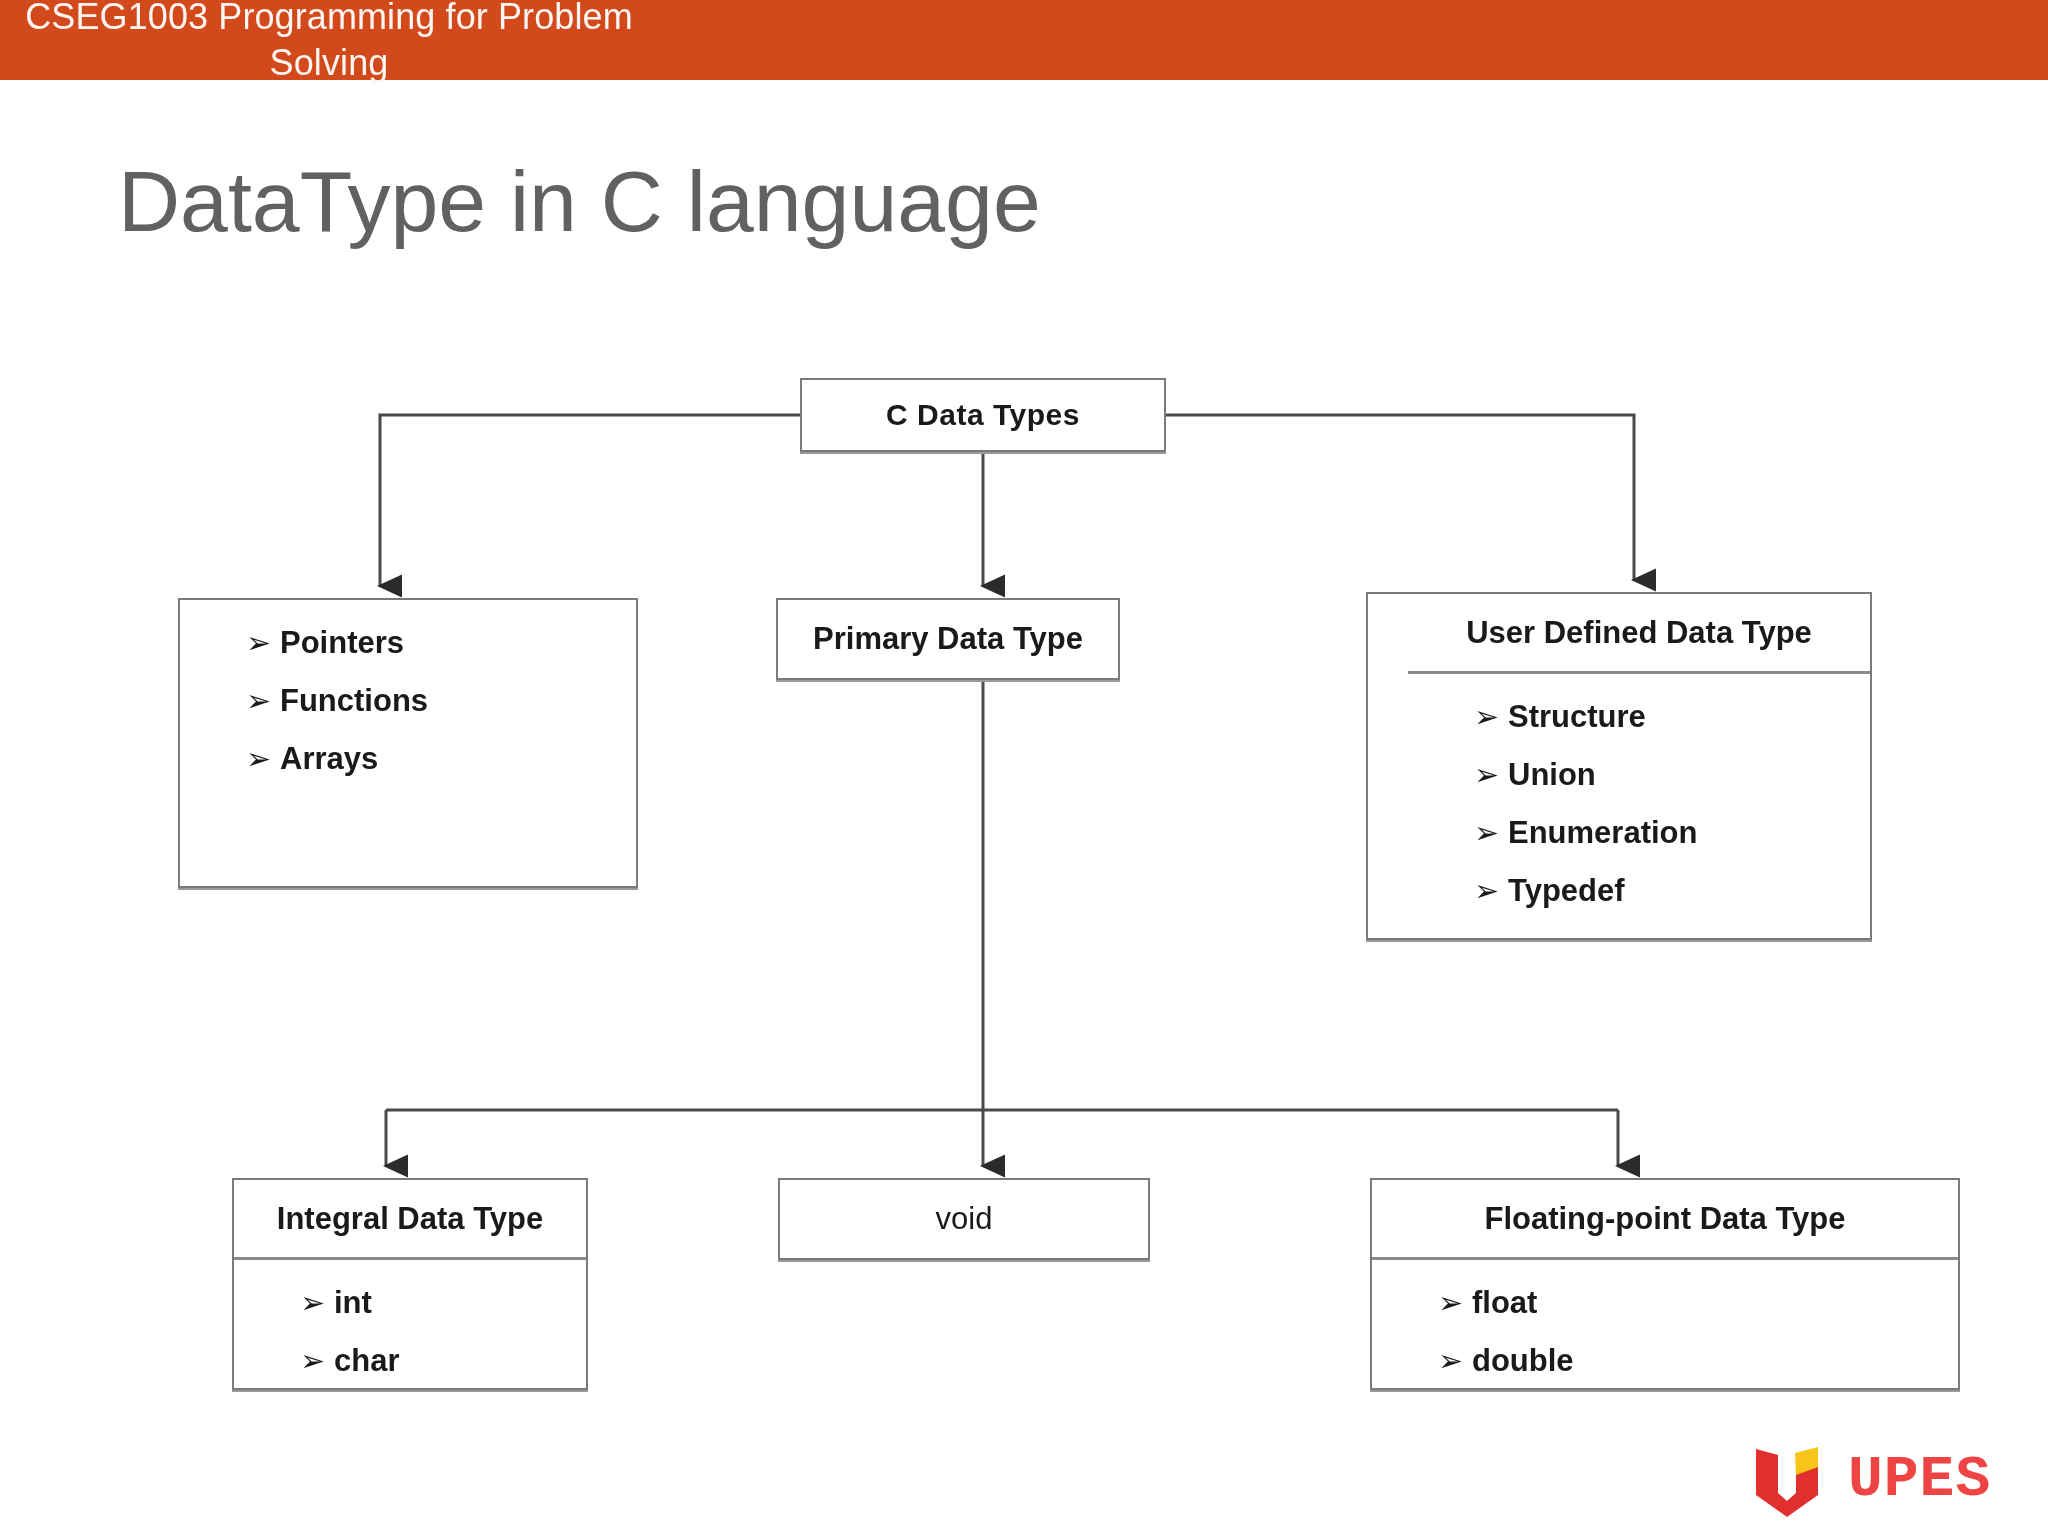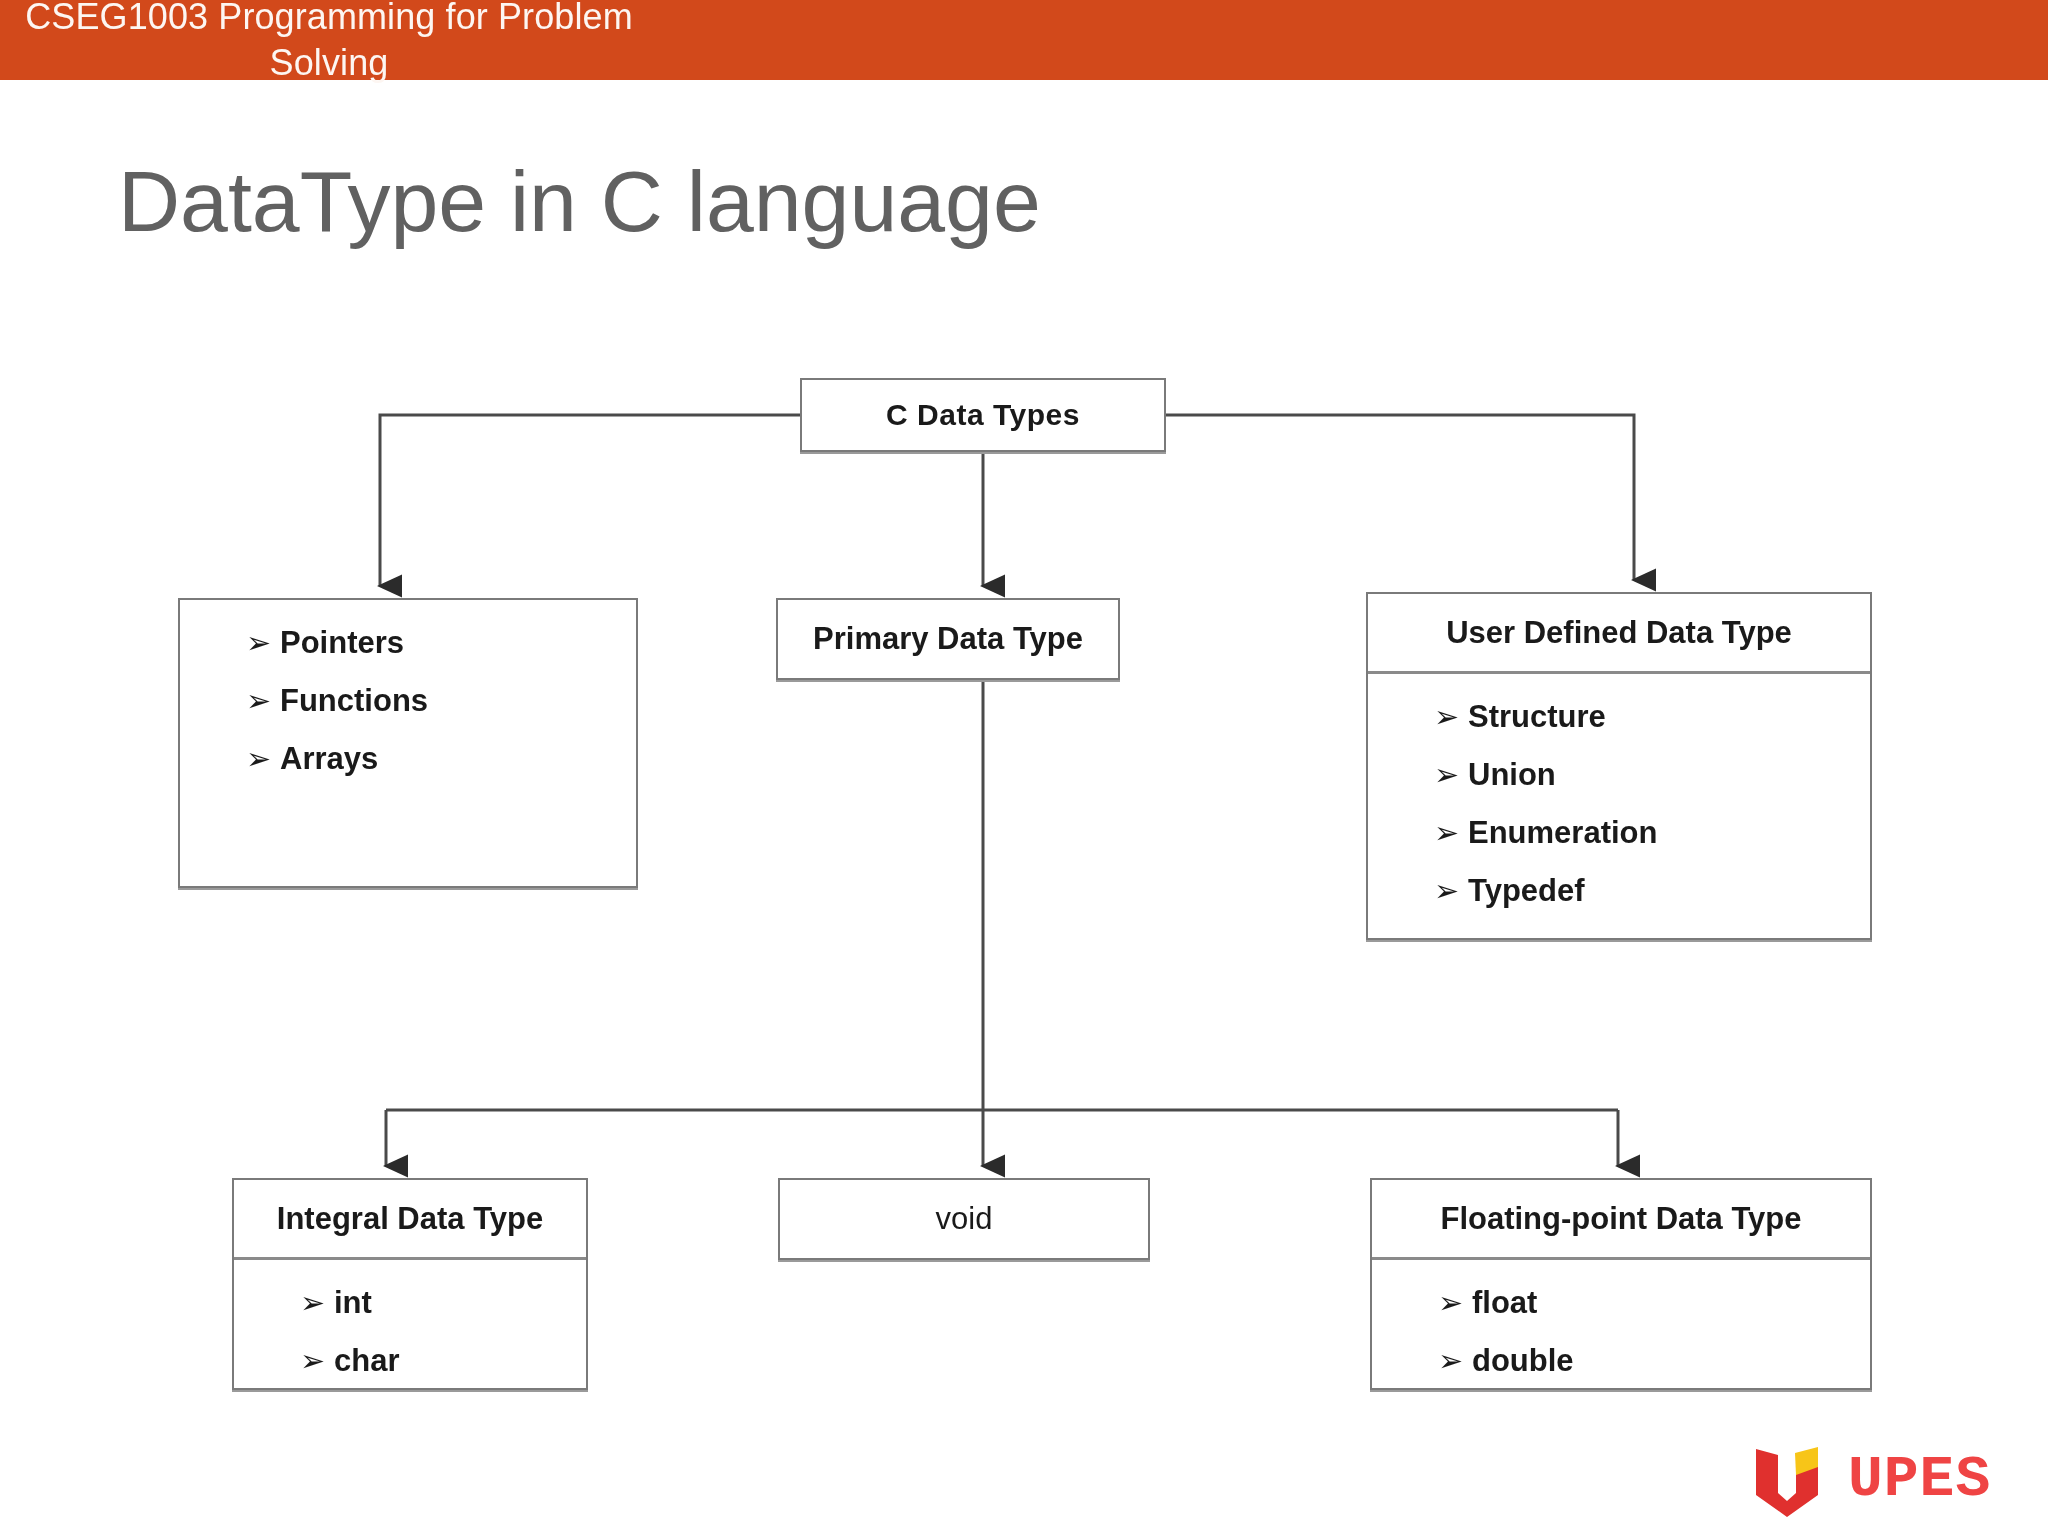--- a/index.html
+++ b/index.html
@@ -107,30 +107,30 @@
   
   #node-root        { left: 800px;  top: 378px;  width: 366px; height: 74px; }
   #node-root .node-head   { height: 100%; font-size: 30px; letter-spacing: 0.5px; }
 
   #node-derived     { left: 178px;  top: 598px;  width: 460px; height: 290px; }
   #node-derived .node-head { height: 82px; font-size: 31px; }
 
   #node-primary     { left: 776px;  top: 598px;  width: 344px; height: 82px; }
   #node-primary .node-head { height: 100%; font-size: 31px; }
 
-  #node-userdef     { left: 1366px; top: 592px;  width: 506px; height: 348px; }
+  #node-userdef     { left: 1366px; top: 592px;  width: 506px; height: 348px; padding-left: 40px; }
   #node-userdef .node-head { height: 80px; font-size: 31px; }
 
   #node-integral    { left: 192px;  top: 1178px; width: 356px; height: 212px; margin-left: 40px; }
   #node-integral .node-head { height: 80px; font-size: 31px; }
 
   #node-void        { left: 778px;  top: 1178px; width: 372px; height: 82px; }
   #node-void .node-head { height: 100%; font-size: 31px; font-weight: 400; }
 
-  #node-floating    { left: 1370px; top: 1178px; width: 502px; height: 212px; }
+  #node-floating    { left: 1370px; top: 1178px; width: 590px; height: 212px; }
   #node-floating .node-head { height: 80px; font-size: 31px; }
 
   
   .logo {
     position: absolute;
     left: 1748px;
     top: 1438px;
     width: 276px;
     height: 84px;
     display: flex;

